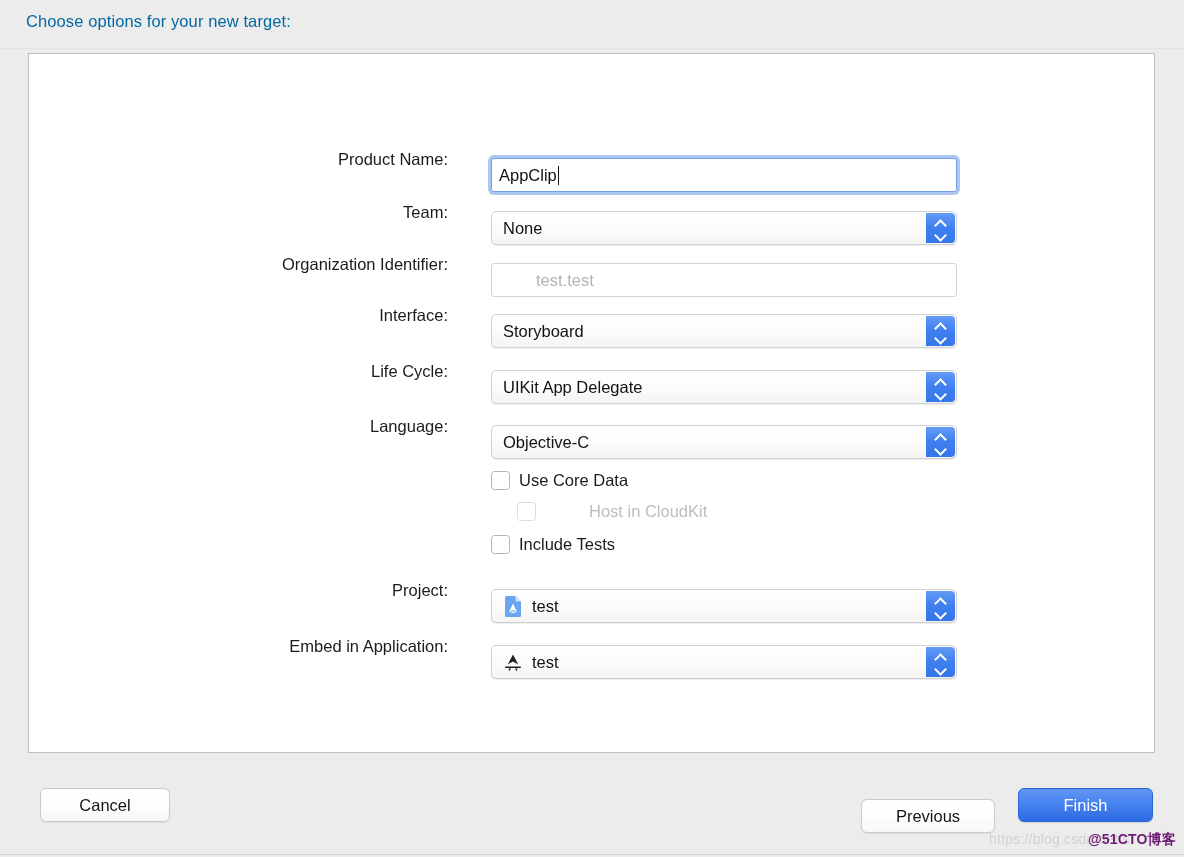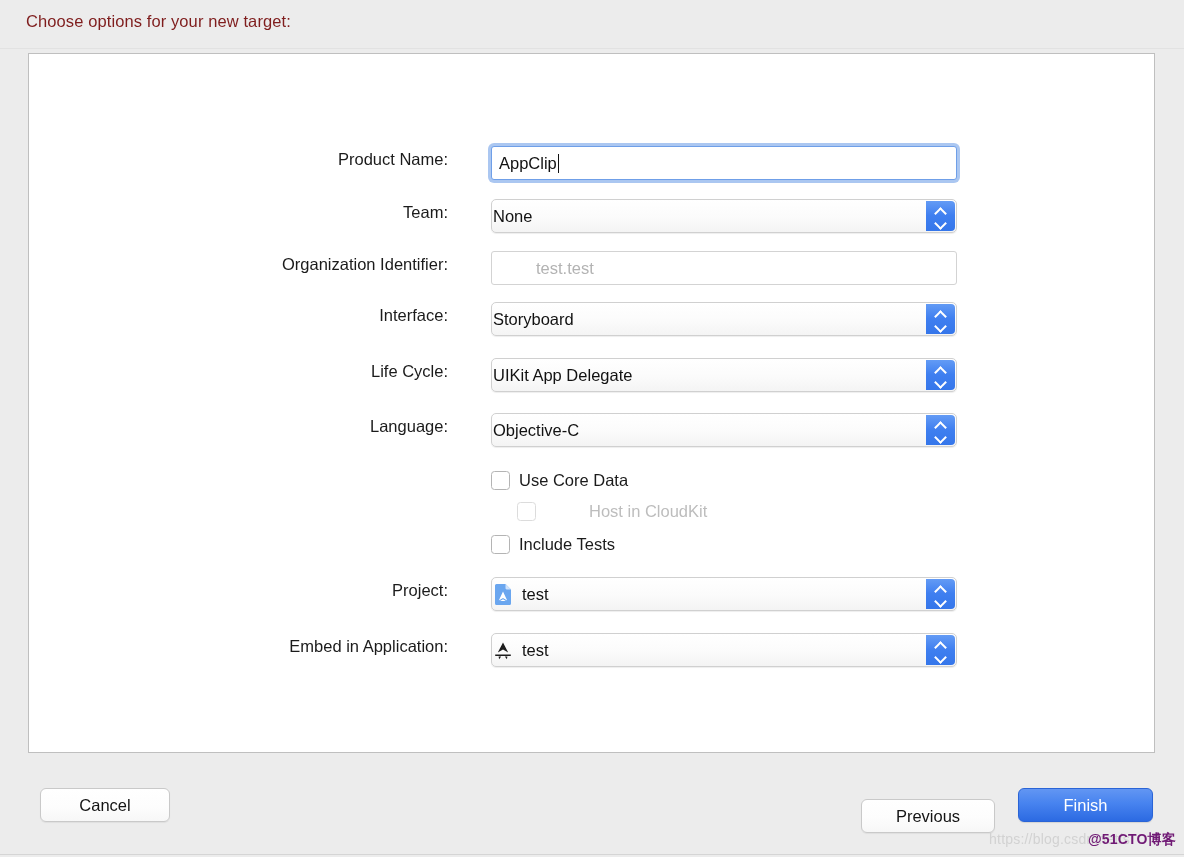--- a/index.html
+++ b/index.html
@@ -16,21 +16,21 @@
     position: relative;
     -webkit-font-smoothing: antialiased;
   }
 
   
   .dialog-title {
     position: absolute;
     left: 26px;
     top: 12px;
     font-size: 16.5px;
-    color: #7f1d1d;
+    color: #0369a1;
     letter-spacing: 0.1px;
   }
 
   
   .content-panel {
     position: absolute;
     left: 28px;
     top: 53px;
     width: 1127px;
     height: 700px;
@@ -59,21 +59,21 @@
     top: 50%;
     transform: translateY(-50%);
     font-size: 16.5px;
     color: #1b1b1b;
     white-space: nowrap;
     text-align: right;
   }
   .field-wrap {
     position: absolute;
     left: 462px;
-    top: 4px;
+    top: 16px;
     width: 466px;
     height: 34px;
   }
 
   
   .textfield {
     position: absolute;
     inset: 0;
     background: #ffffff;
     border: 1px solid #a8a8a8;
@@ -109,21 +109,21 @@
   .popup {
     position: absolute;
     inset: 0;
     background: linear-gradient(180deg,#ffffff 0%,#fbfbfb 55%,#f4f4f4 100%);
     border: 1px solid #d0d0d0;
     border-radius: 5px;
     box-sizing: border-box;
     box-shadow: 0 1px 1px rgba(0,0,0,0.07);
     display: flex;
     align-items: center;
-    padding-left: 1px;
+    padding-left: 11px;
     font-size: 16.5px;
     color: #121212;
     overflow: hidden;
   }
   .popup .popup-value {
     white-space: nowrap;
   }
   .stepper {
     position: absolute;
     right: 1px;

